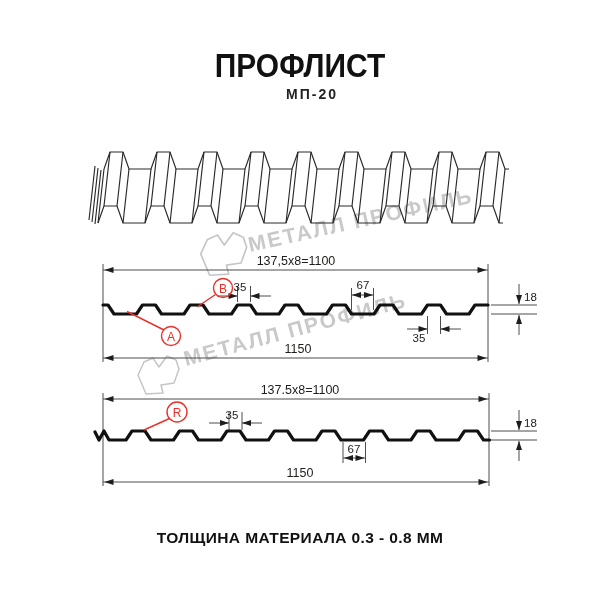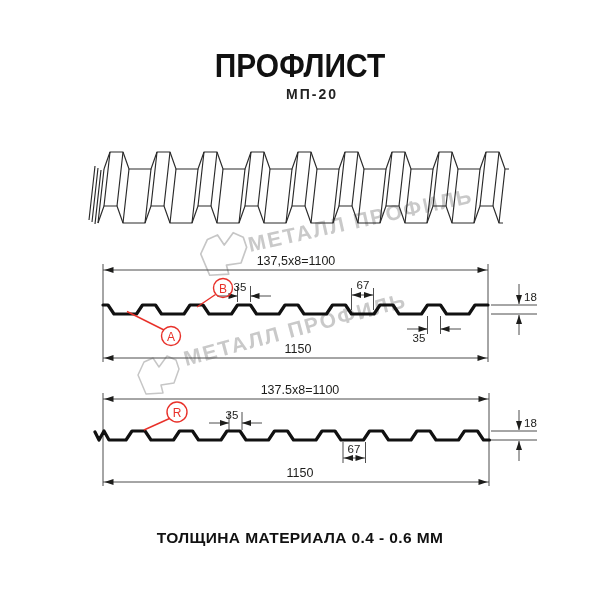--- a/index.html
+++ b/index.html
@@ -141,14 +141,14 @@
         M104.5,482 l9,-3 v6 z M487.5,482 l-9,-3 v6 z"></path>
 
       <path id="profile2-path" class="thick" d="M95,432 l4,8 l5,-9 l5,9 h17 l6,-9 h13 l6,9 h22.5 l6,-9 h13 l6,9 h22.5 l6,-9 h13 l6,9 h22.5 l6,-9 h13 l6,9 h22.5 l6,-9 h13 l6,9 h22.5 l6,-9 h13 l6,9 h22.5 l6,-9 h13 l6,9 h22.5 l6,-9 h13 l6,9 h6"></path>
 
       <line class="red-stroke" x1="169.5" y1="418.5" x2="144" y2="430"></line>
       <circle class="red-stroke" cx="177" cy="412" r="10"></circle>
       <text class="red-txt" x="177" y="416.5" text-anchor="middle">R</text>
     </g>
   </svg>
 
-  <div class="footer-note">ТОЛЩИНА МАТЕРИАЛА 0.4 - 0.6 ММ</div>
+  <div class="footer-note">ТОЛЩИНА МАТЕРИАЛА 0.3 - 0.8 ММ</div>
 </div>
 
 </body></html>

